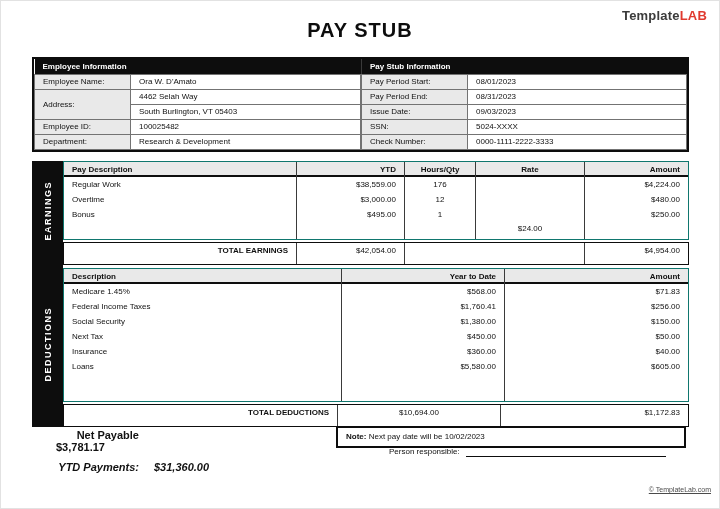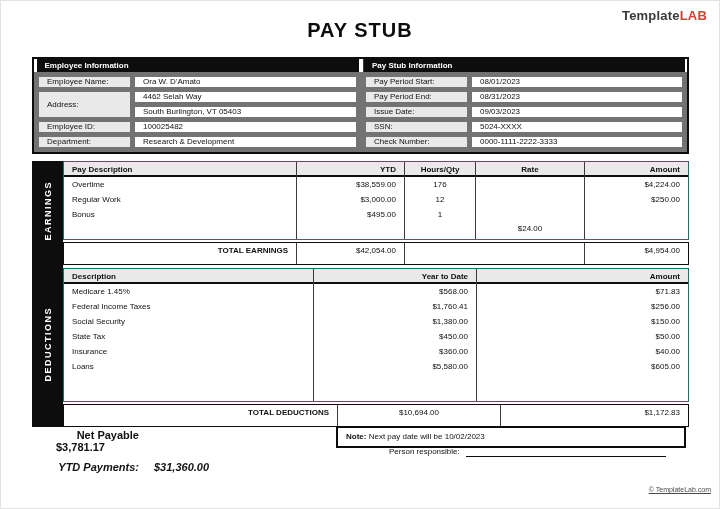--- a/index.html
+++ b/index.html
@@ -17,21 +17,21 @@
   
   .title { position:absolute; top:18px; left:0; width:100%; text-align:center;
            font-size:20px; font-weight:700; letter-spacing:1px; color:#0d0d0d; }
 
   
   .info-tables { position:absolute; left:31px; top:56px; width:657px; display:flex;
                  border:2px solid #0d0d0d; }
   table.info { border-collapse:collapse; table-layout:fixed; font-size:8px; }
   table.info th { background:#0d0d0d; color:#fff; text-align:left; font-weight:700;
                   height:15px; padding:0 0 0 8px; font-size:8px; }
-  table.info td { border:5px solid #737373; height:15px; padding:0 0 0 8px; vertical-align:middle;
+  table.info td { border:1px solid #737373; height:15px; padding:0 0 0 8px; vertical-align:middle;
                   white-space:nowrap; overflow:hidden; }
   table.info td.lbl { background:#e9e9e9; }
   table.left-info  { width:329px; }
   table.right-info { width:328px; border-left:1px solid #3a3a3a; }
 
   
   .main-block { position:absolute; left:31px; top:160px; width:657px; display:flex; }
   .side-bar { width:31px; background:#0d0d0d; display:flex; flex-direction:column; }
   .v-label { color:#fff; font-weight:700; font-size:9px; letter-spacing:1.5px;
              display:flex; align-items:center; justify-content:center; }
@@ -49,21 +49,21 @@
   .ded-box  { height:134px; margin-bottom:2px; }
   .t-left   { text-align:left; }
   .t-right  { text-align:right; }
   .t-center { text-align:center; }
 
   .c-desc   { width:233px; }
   .c-ytd    { width:108px; }
   .c-hours  { width:71px;  }
   .c-rate   { width:109px;gap:44px; }
   .c-amt    { flex:1; }
-  .d-desc   { width:250px; }
+  .d-desc   { width:278px; }
   .d-ytd    { width:163px; }
   .d-amt    { flex:1; }
 
   .total-row { border:1px solid #0d0d0d; display:flex; height:23px; margin:2px 0 3px 0; }
   .total-row.last { margin:0; }
   .trc { font-size:8px; line-height:15px; padding:0 8px; border-right:1px solid #3a3a3a; white-space:nowrap; }
   .trc:last-child { border-right:none; }
   .trc.bold { font-weight:700; }
   .te-lbl { width:233px; text-align:right; }
   .te-ytd { width:108px; text-align:right; }
@@ -176,22 +176,22 @@
       <div class="v-label v-ded">
           <span>DEDUCTIONS</span>
         </div>
     </div>
 
     <div class="tables-col">
 
       <div class="grid-box earn-box">
         <div class="col c-desc">
           <div class="hcell t-left">Pay Description</div>
+          <div class="cell t-left">Regular Work</div>
           <div class="cell t-left">Overtime</div>
-          <div class="cell t-left">Regular Work</div>
           <div class="cell t-left">Bonus</div>
         </div>
         <div class="col c-ytd">
           <div class="hcell t-right">YTD</div>
           <div class="cell t-right">$38,559.00</div>
           <div class="cell t-right">$3,000.00</div>
           <div class="cell t-right">$495.00</div>
         </div>
         <div class="col c-hours">
           <div class="hcell t-center">Hours/Qty</div>
@@ -201,38 +201,39 @@
         </div>
         <div class="col c-rate">
           <div class="hcell t-center">Rate</div>
           <div class="cell t-center">$24.00</div>
           <div class="cell t-center">$40.00</div>
           <div class="cell t-center">$250.00</div>
         </div>
         <div class="col c-amt">
           <div class="hcell t-right">Amount</div>
           <div class="cell t-right">$4,224.00</div>
+          <div class="cell t-right">$480.00</div>
           <div class="cell t-right">$250.00</div>
         </div>
       </div>
 
       <div class="total-row">
         <div class="trc bold te-lbl">TOTAL EARNINGS</div>
         <div class="trc te-ytd">$42,054.00</div>
         <div class="trc te-mid"></div>
         <div class="trc te-amt">$4,954.00</div>
       </div>
 
       <div class="grid-box ded-box">
         <div class="col d-desc">
           <div class="hcell t-left">Description</div>
           <div class="cell t-left">Medicare 1.45%</div>
           <div class="cell t-left">Federal Income Taxes</div>
           <div class="cell t-left">Social Security</div>
-          <div class="cell t-left">State Tax</div>
+          <div class="cell t-left">Next Tax</div>
           <div class="cell t-left">Insurance</div>
           <div class="cell t-left">Loans</div>
         </div>
         <div class="col d-ytd">
           <div class="hcell t-right">Year to Date</div>
           <div class="cell t-right">$568.00</div>
           <div class="cell t-right">$1,760.41</div>
           <div class="cell t-right">$1,380.00</div>
           <div class="cell t-right">$450.00</div>
           <div class="cell t-right">$360.00</div>

